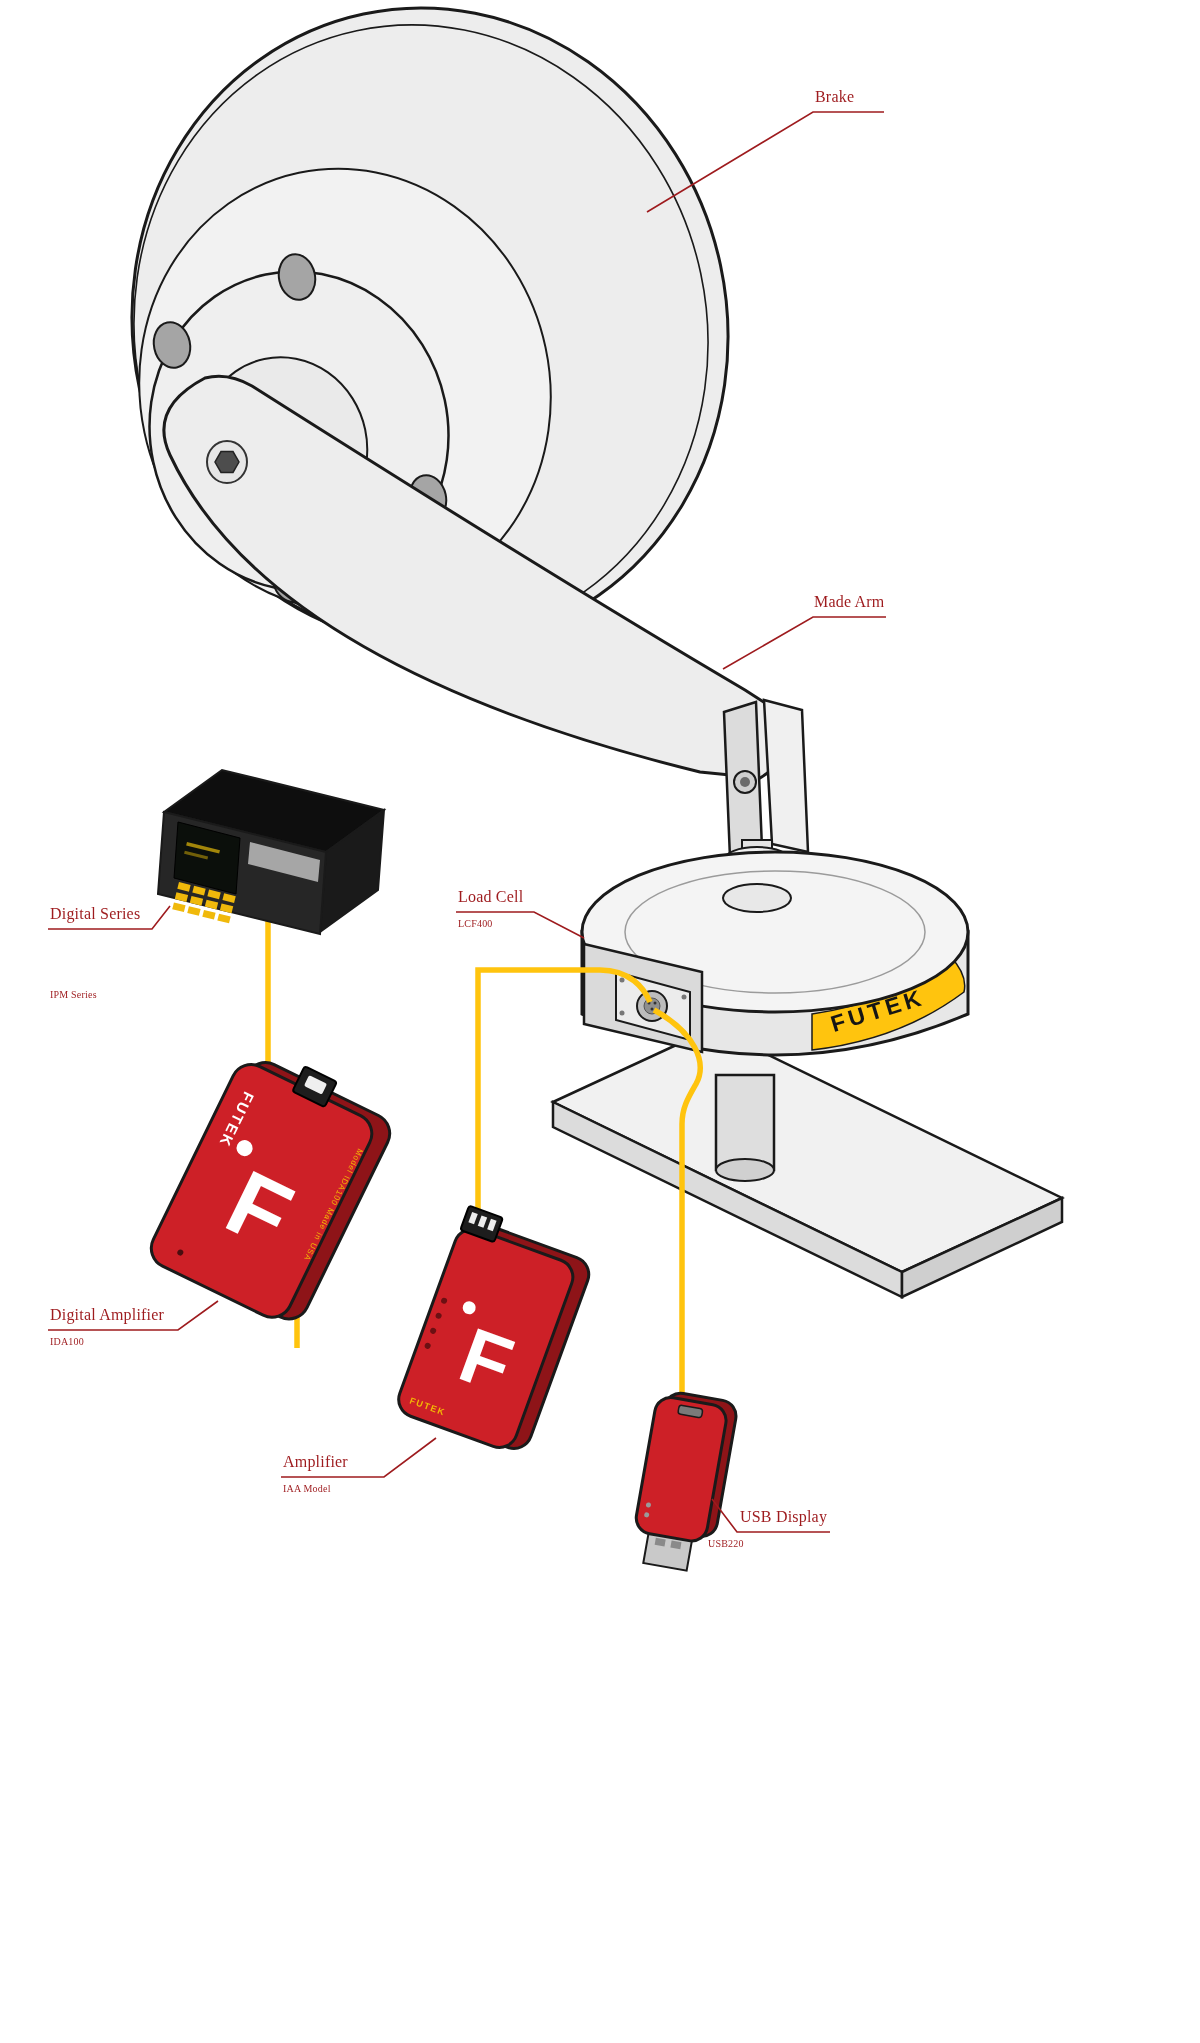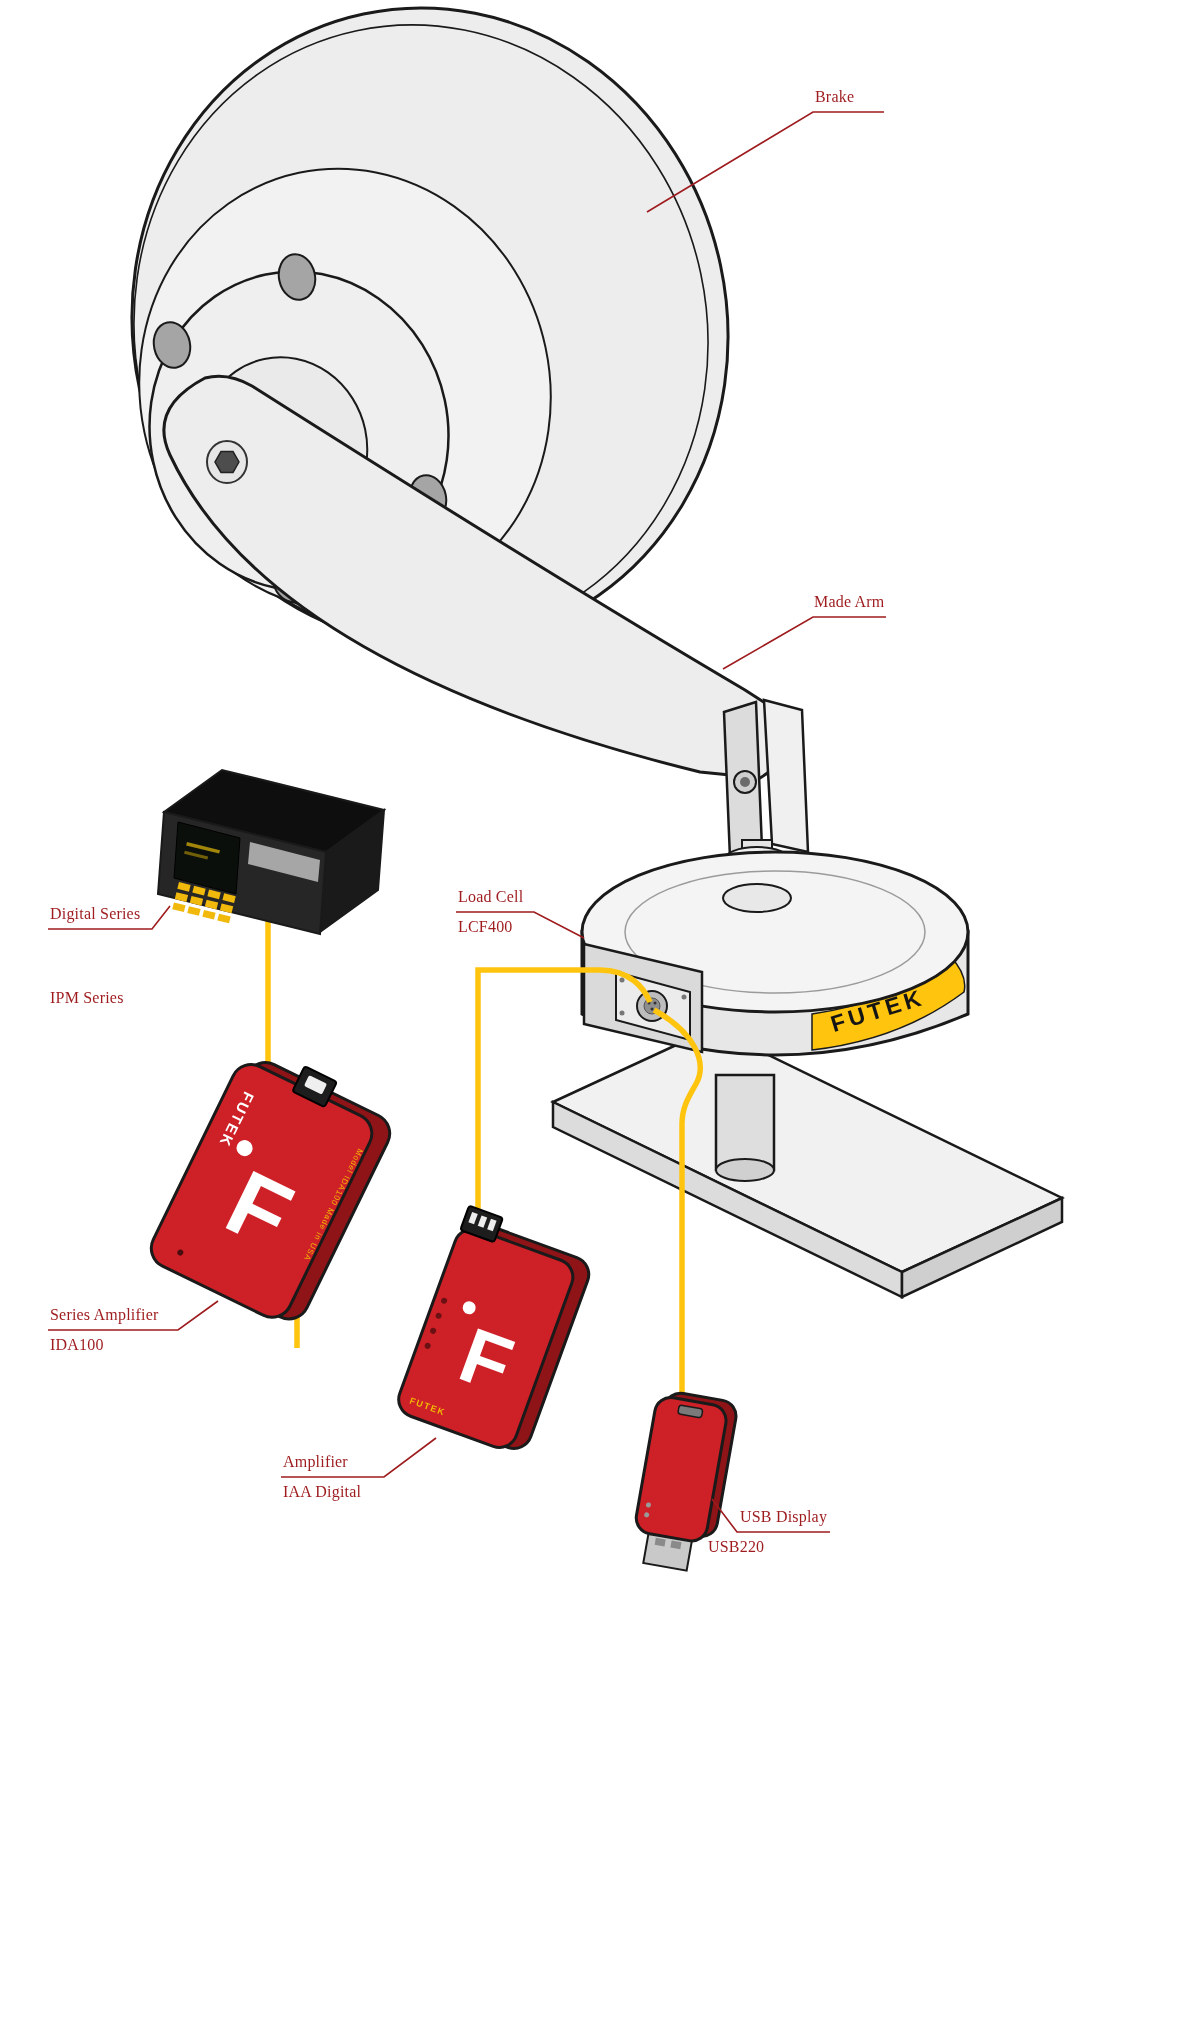--- a/index.html
+++ b/index.html
@@ -6,21 +6,21 @@
   .stage{
     position:relative;width:1200px;height:2043px;background:#ffffff;
     font-family:"Liberation Sans",sans-serif;overflow:hidden;
   }
   .stage svg{position:absolute;left:0;top:0;}
   .lbl{
     position:absolute;color:#9E1B1E;white-space:nowrap;line-height:1;
     font-family:Liberation Serif, serif;letter-spacing:.2px;
   }
   .lbl.title{font-size:16px;}
-  .lbl.model{font-size:16px;}
+  .lbl.model{font-size:10px;}
   text{font-family:"Liberation Sans",sans-serif;}
 </style>
 </head>
 <body>
 
 <div class="stage">
 
 <svg width="1200" height="2043" viewBox="0 0 1200 2043" xmlns="http://www.w3.org/2000/svg">
 
   <g>
@@ -176,22 +176,22 @@
 
 <div class="lbl title" style="left:815px;top:89px">Brake</div>
 <div class="lbl title" style="left:814px;top:594px">Made Arm</div>
 
 <div class="lbl title" style="left:458px;top:889px">Load Cell</div>
 <div class="lbl model" style="left:458px;top:919px">LCF400</div>
 
 <div class="lbl title" style="left:50px;top:906px">Digital Series</div>
 <div class="lbl model" style="left:50px;top:990px">IPM Series</div>
 
-<div class="lbl title" style="left:50px;top:1307px">Series Amplifier</div>
+<div class="lbl title" style="left:50px;top:1307px">Digital Amplifier</div>
 <div class="lbl model" style="left:50px;top:1337px">IDA100</div>
 
 <div class="lbl title" style="left:283px;top:1454px">Amplifier</div>
-<div class="lbl model" style="left:283px;top:1484px">IAA Digital</div>
+<div class="lbl model" style="left:283px;top:1484px">IAA Model</div>
 
 <div class="lbl title" style="left:740px;top:1509px">USB Display</div>
 <div class="lbl model" style="left:708px;top:1539px">USB220</div>
 
 </div>
 
 </body></html>

